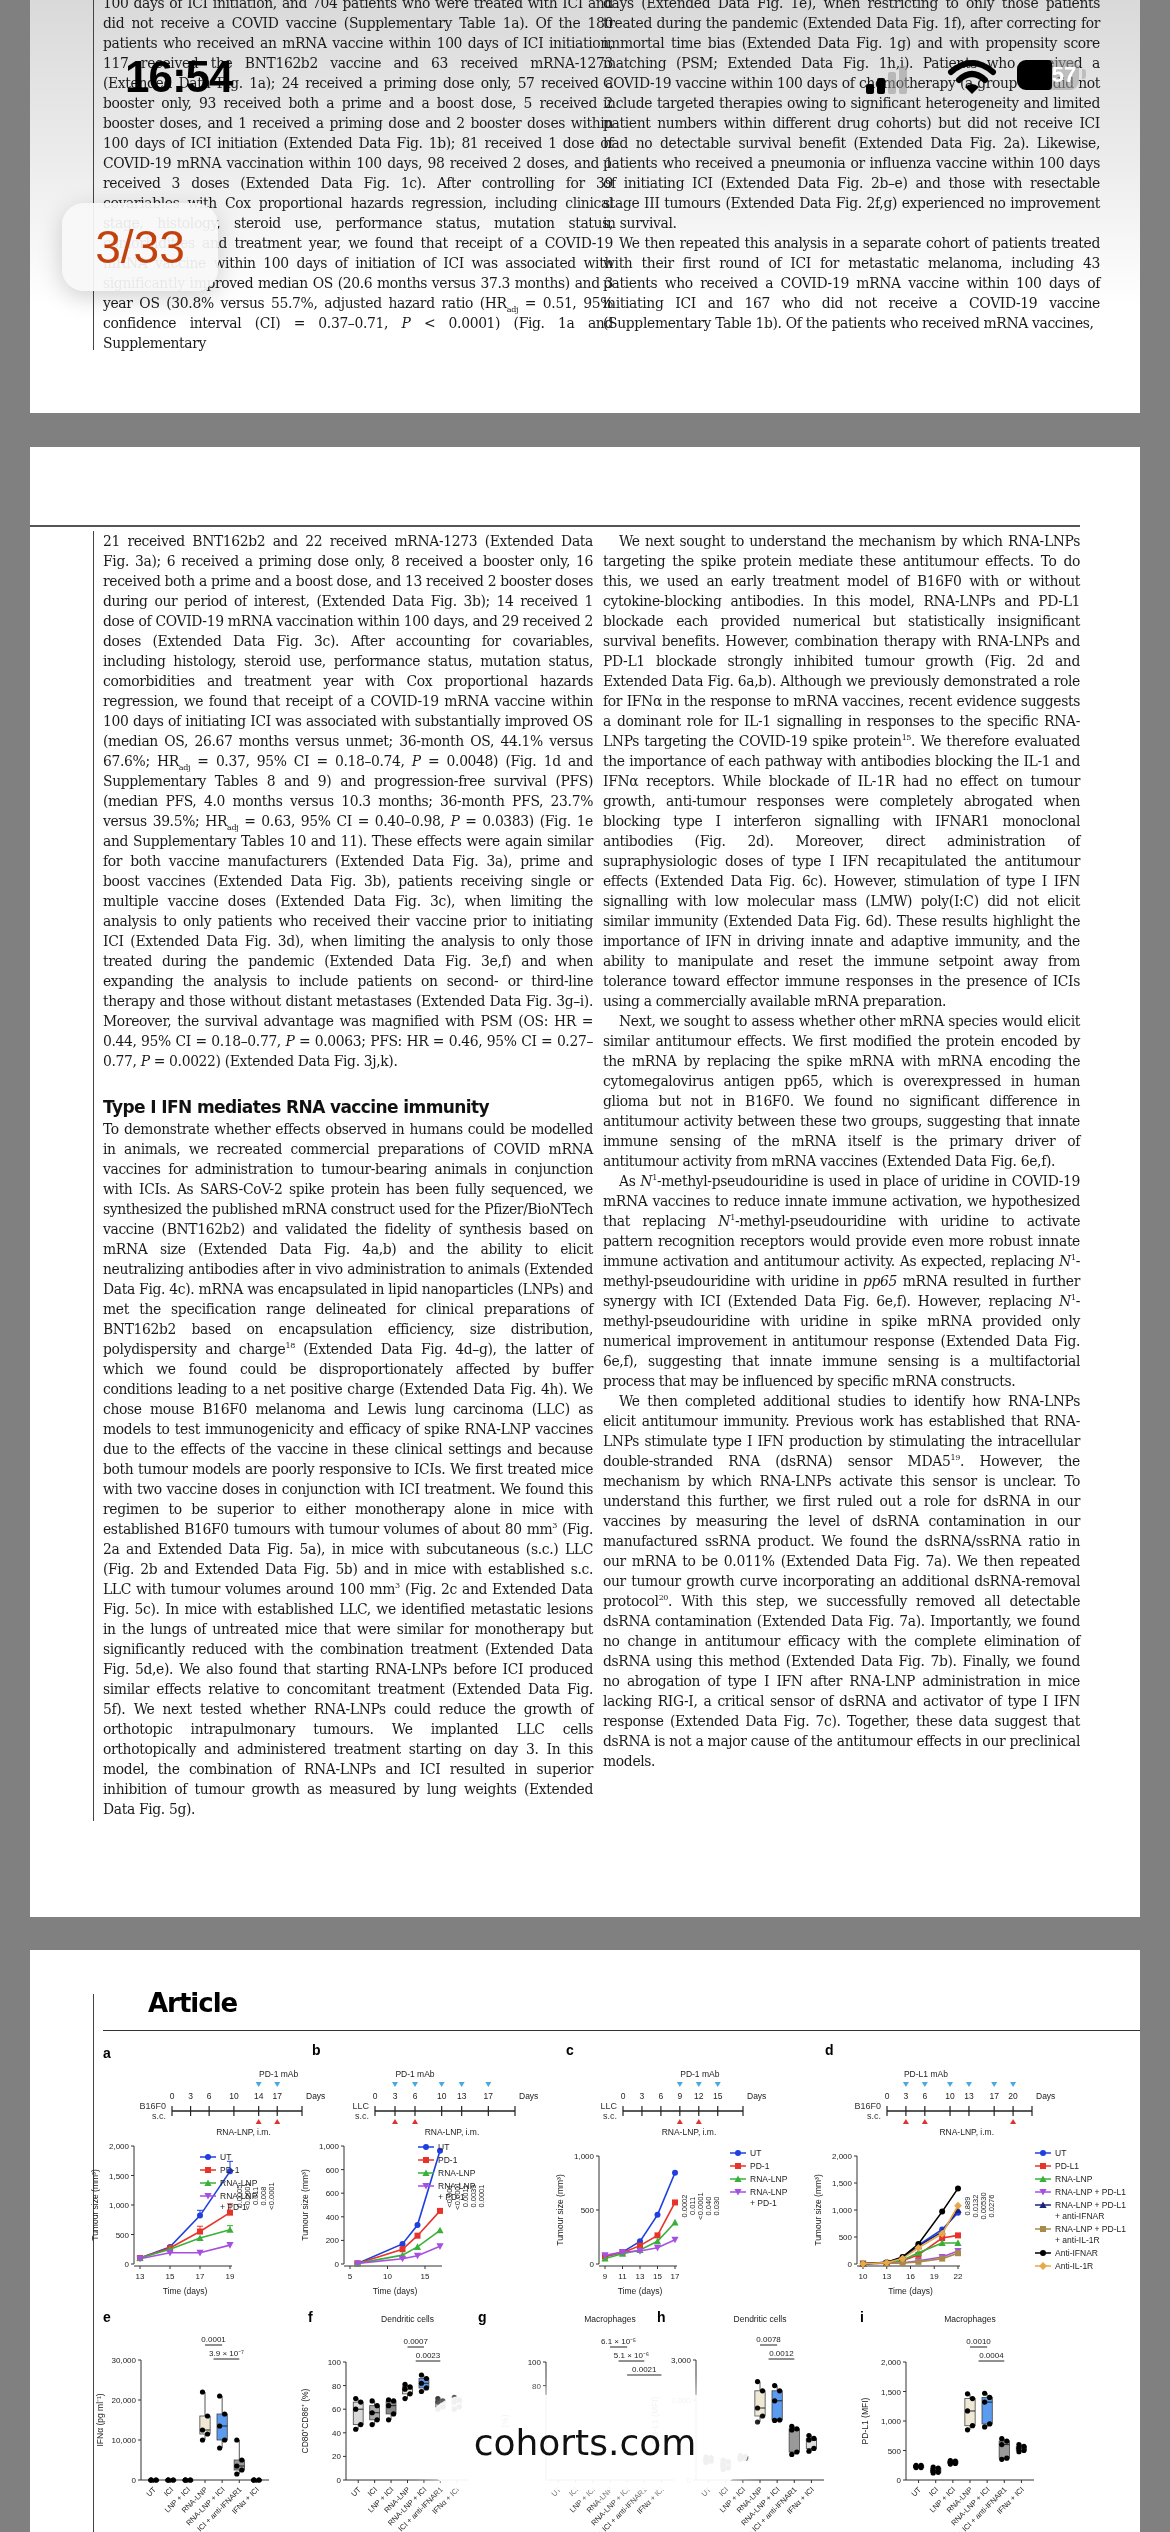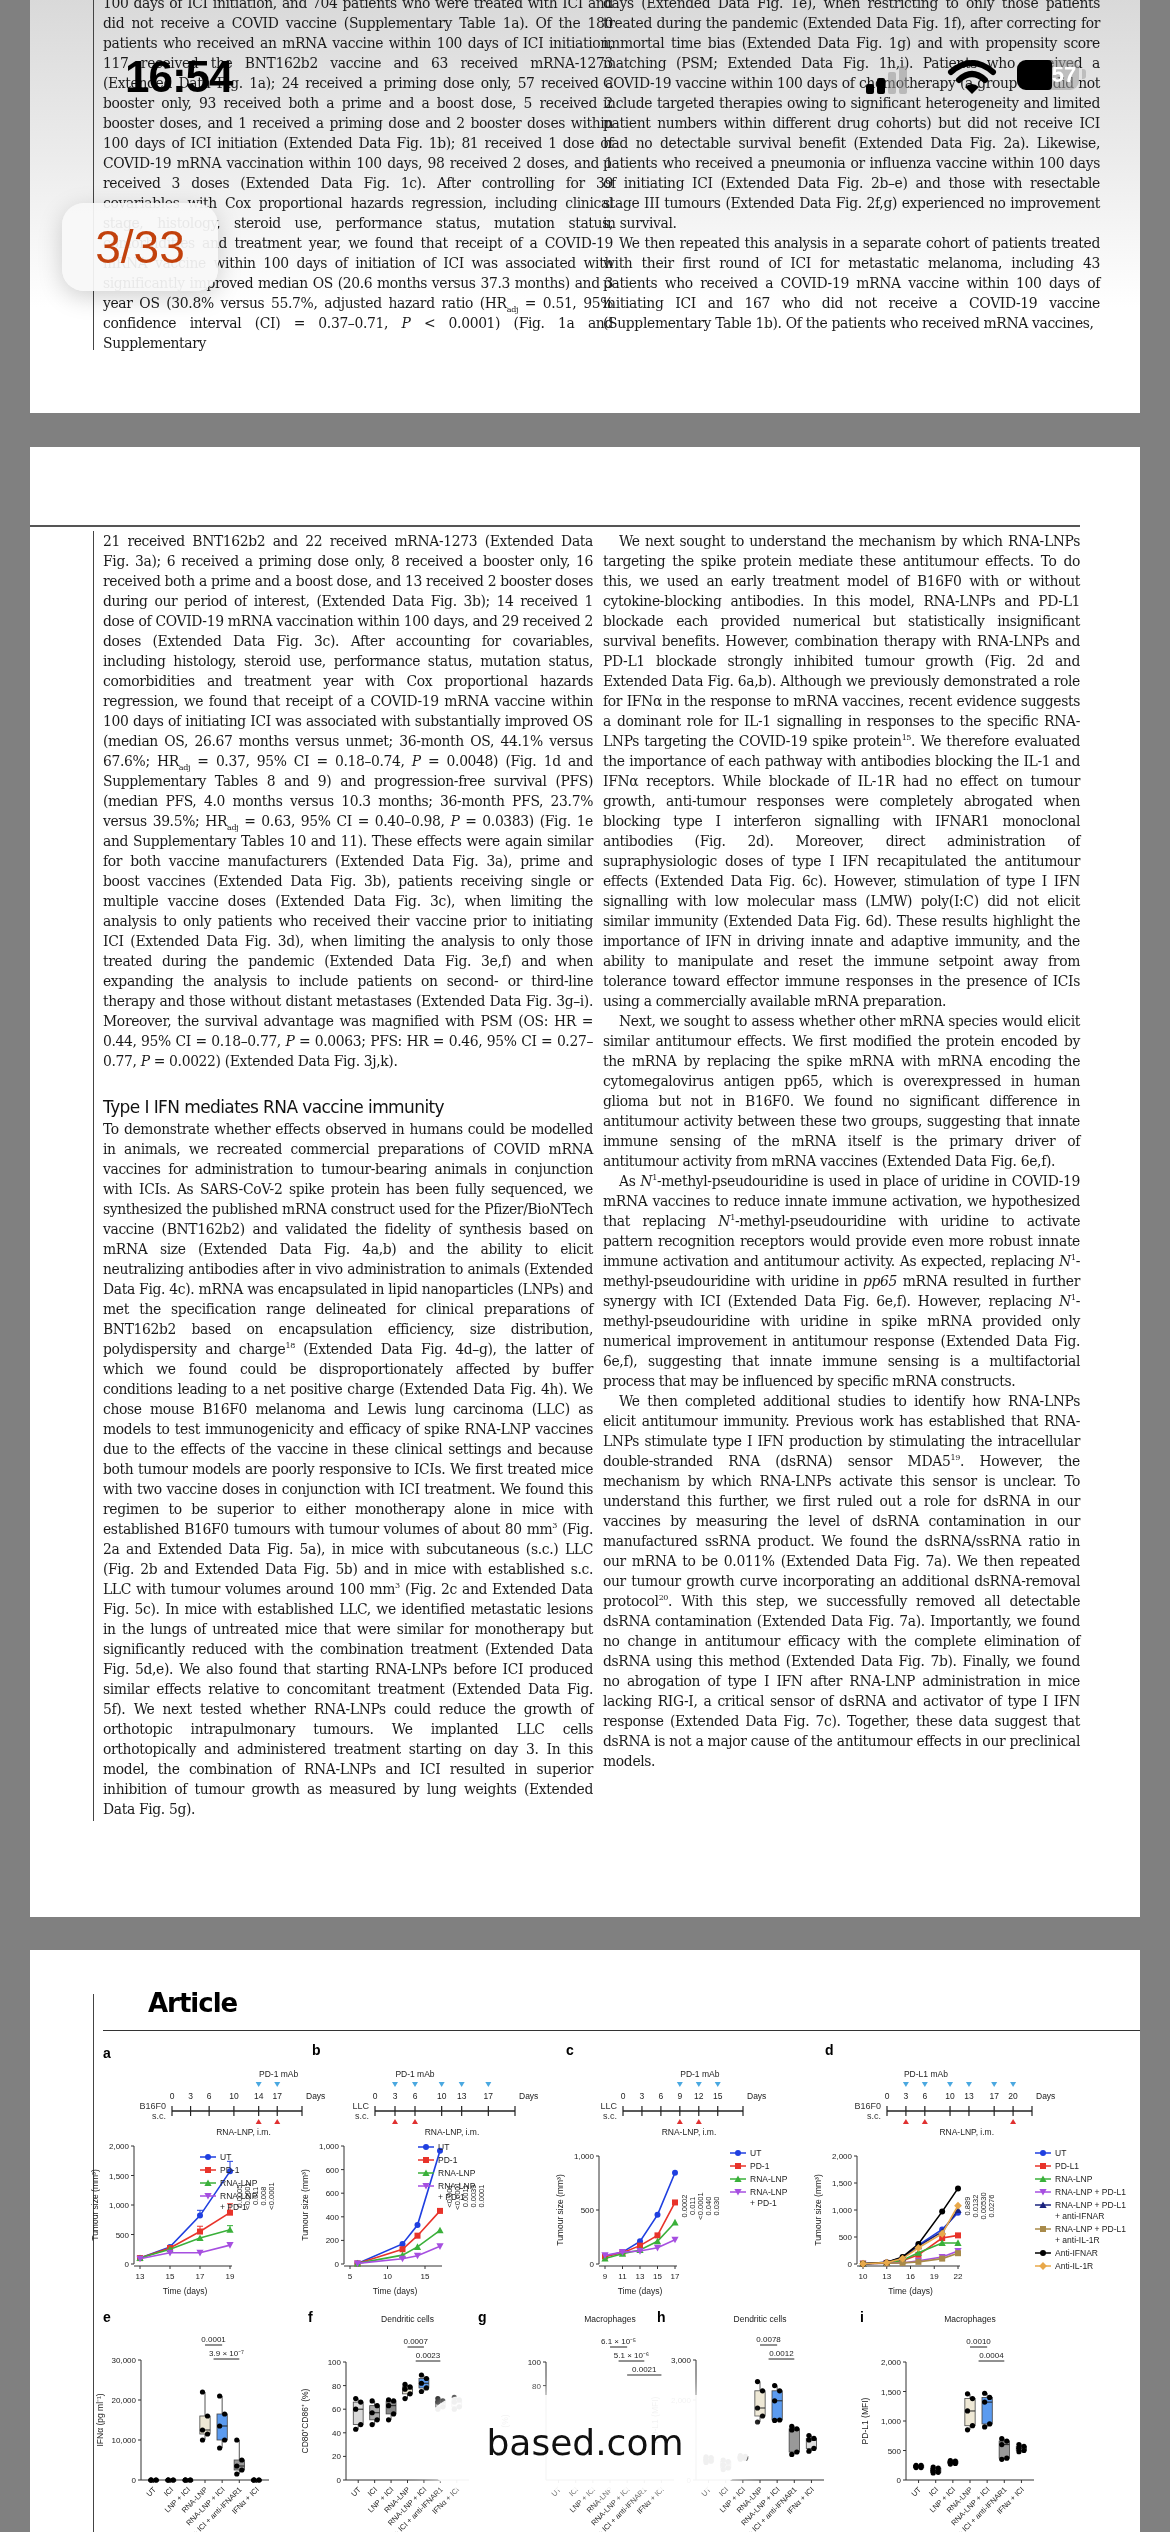--- a/index.html
+++ b/index.html
@@ -17,21 +17,21 @@
 
   .col {
     position: absolute; font-size: 13.9px; line-height: 20px; color: #1a1a1a;
     text-align: justify; text-align-last: left; letter-spacing: -0.35px;
   }
   .col p { margin: 0; }
   .col p.indent { text-indent: 16px; }
   .vrule { position: absolute; width: 1px; background: #444; }
   .hrule { position: absolute; height: 2px; background: #555; }
   .section-h {
-    font-family: "DejaVu Sans", sans-serif; font-weight: normal; font-size: 17px;
+    font-family: "DejaVu Sans", sans-serif; font-weight: bold; font-size: 17px;
     margin: 14px 0 2px 0; letter-spacing: -0.6px; color: #111;
   }
   sup, sub { font-size: 8px; line-height: 0; }
   .footer { position: absolute; font-family: "Liberation Sans", sans-serif; font-size: 14px; color: #222; }
   .footer b { font-weight: bold; }
 
   
   .status-time {
     position: absolute; left: 125px; top: 52px; font-family: "Liberation Sans", sans-serif;
     font-weight: bold; font-size: 44px; color: #000; letter-spacing: -1px;
@@ -892,21 +892,21 @@
       <circle cx="993.9285714285714" cy="496.37" r="2.6" fill="#000"></circle>
       <circle cx="988.9285714285714" cy="494.6" r="2.6" fill="#000"></circle>
       <line x1="940" y1="397" x2="957.1428571428571" y2="397" stroke="#222"></line>
       <text x="948.5714285714286" y="394" font-size="8" fill="#222" text-anchor="middle">0.0010</text>
       <line x1="948.5714285714286" y1="411" x2="974.2857142857142" y2="411" stroke="#222"></line>
       <text x="961.4285714285713" y="408" font-size="8" fill="#222" text-anchor="middle">0.0004</text>
     </svg>
 </div>
 
 <div class="watermark">
-    <span>based.com</span>
+    <span>cohorts.com</span>
   </div>
 
 <div class="status-time">16:54</div>
 <div class="status-right">
   <svg width="200" height="40" style="position:absolute; left:0; top:0;" id="signal-svg">
       <rect x="56" y="26" width="8" height="10" rx="2" fill="#000"></rect>
       <rect x="67" y="20" width="8" height="16" rx="2" fill="#000"></rect>
       <rect x="78" y="14" width="8" height="22" rx="2" fill="rgba(150,150,150,0.55)"></rect>
       <rect x="89" y="8" width="8" height="28" rx="2" fill="rgba(150,150,150,0.55)"></rect>
     </svg>

